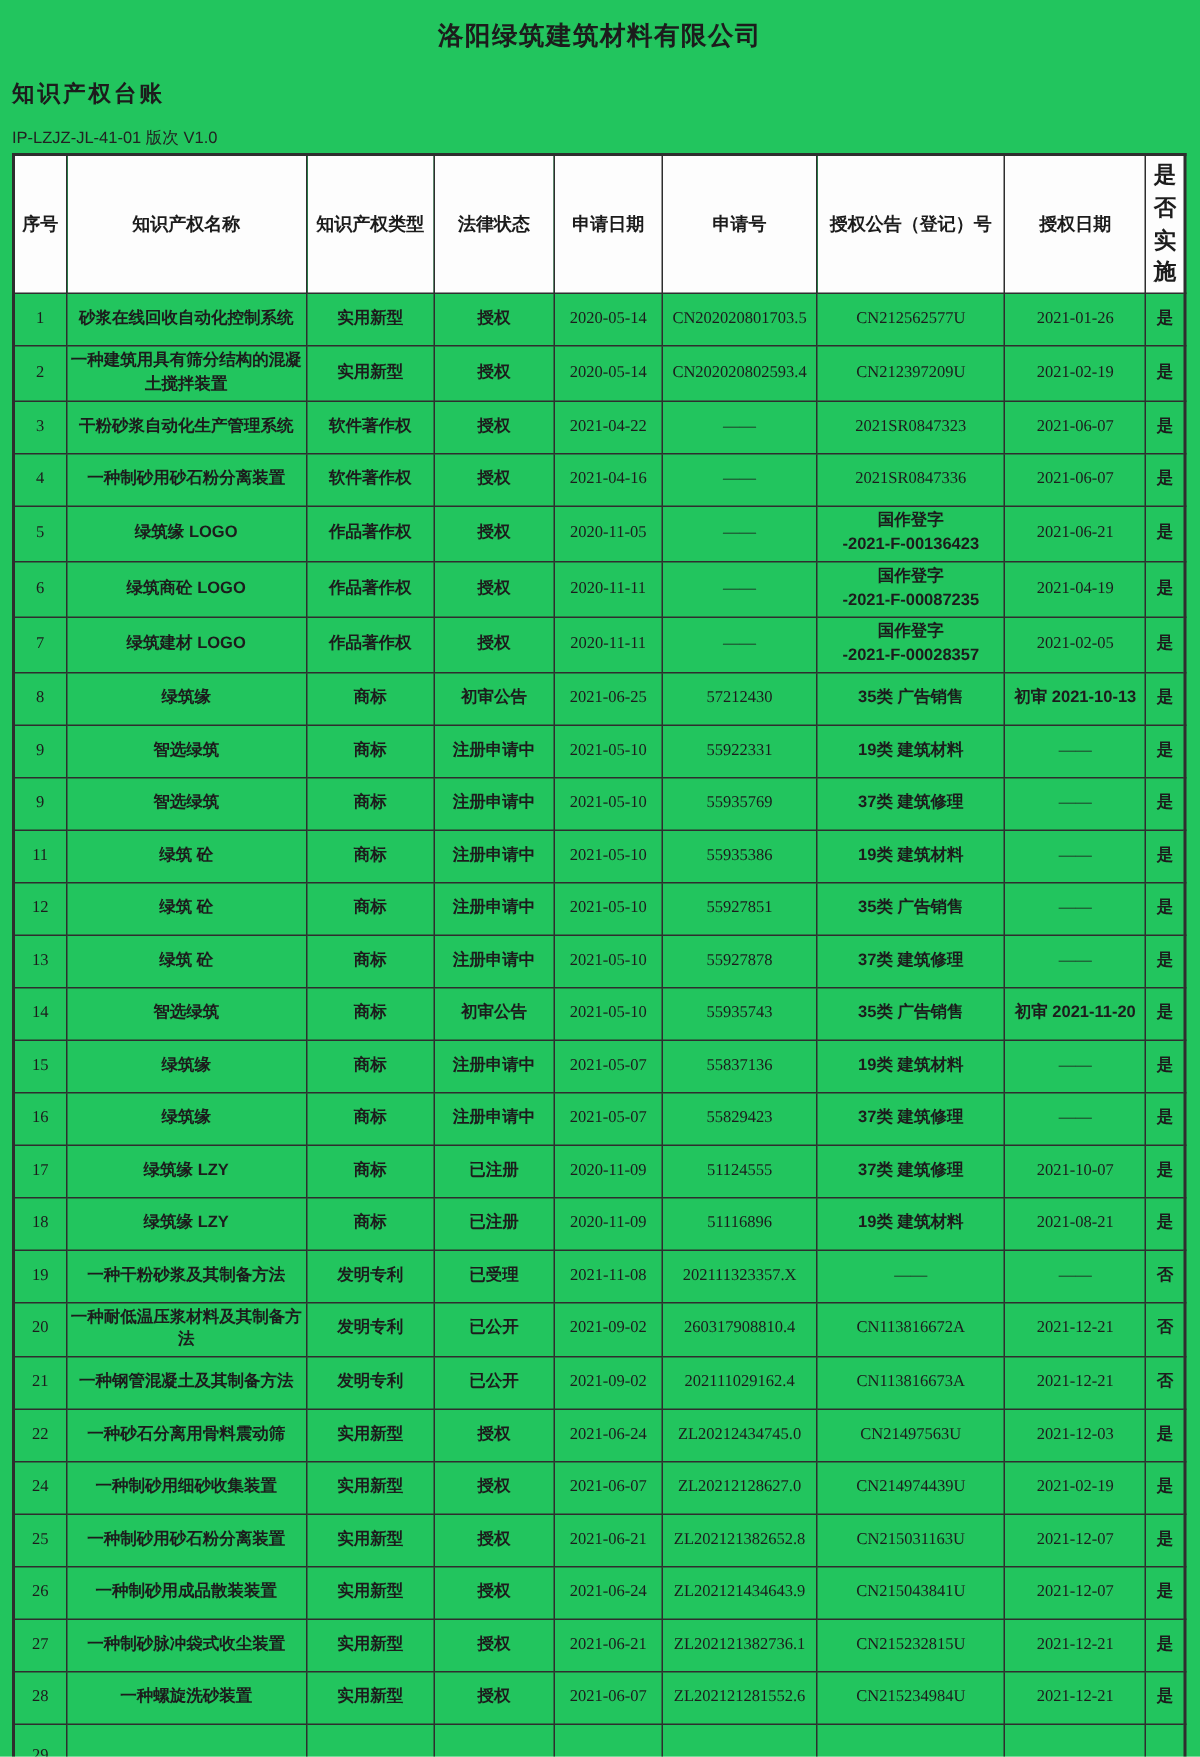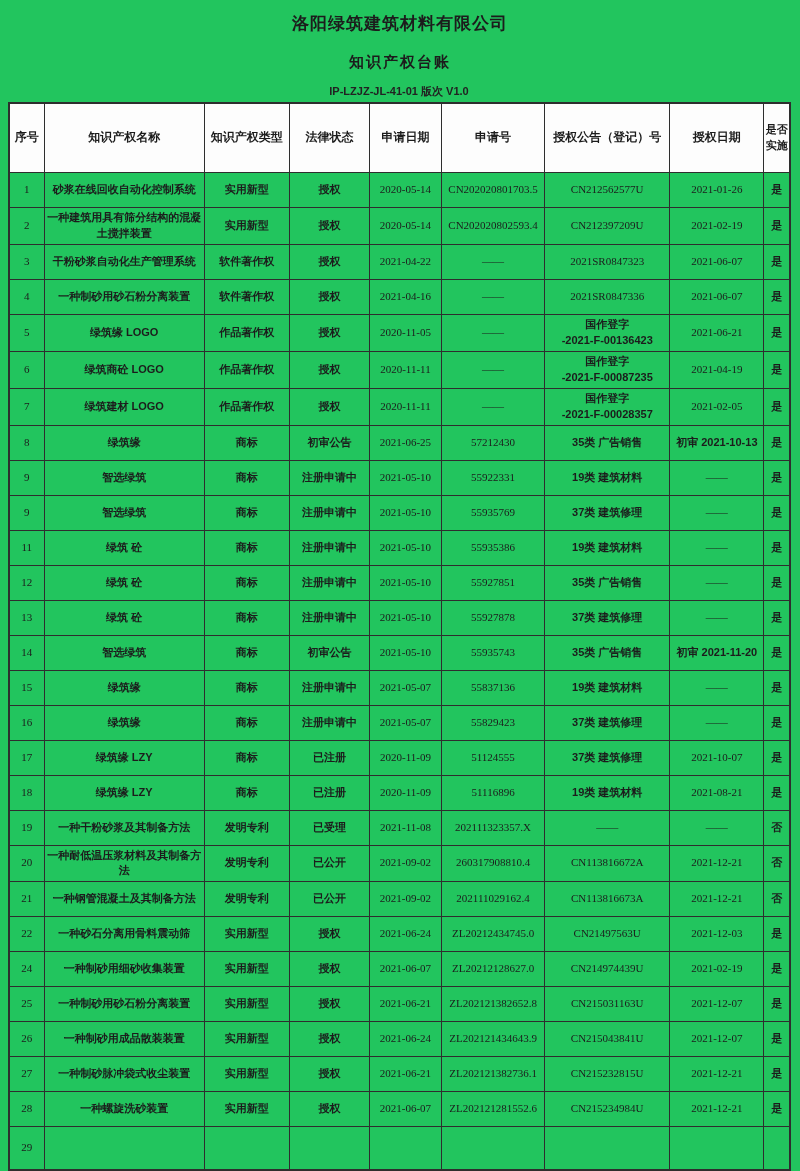--- a/index.html
+++ b/index.html
@@ -17,31 +17,31 @@
     background: #22c55e;
   }
   .company-title {
     text-align: center;
     font-size: 17px;
     font-weight: bold;
     letter-spacing: 1px;
     margin: 4px 0 0 0;
   }
   .doc-title {
-    text-align: center;
+    text-align: left;
     font-size: 15px;
     font-weight: bold;
     letter-spacing: 2px;
     margin: 18px 0 0 0;
   }
   .doc-code {
-    text-align: center;
+    text-align: left;
     font-family: "Liberation Sans", sans-serif;
     font-size: 11px;
-    font-weight: bold;
+    font-weight: normal;
     color: #222;
     margin: 12px 2px 3px 0;
   }
   table.ledger {
     border-collapse: collapse;
     table-layout: fixed;
     width: 783px;
     border: 2px solid #2e2e2e;
   }
   .ledger th, .ledger td {
@@ -56,21 +56,21 @@
   }
   .ledger th {
     font-family: "Liberation Sans", sans-serif;
     font-weight: bold;
     font-size: 12px;
     height: 64px;
     background: #fdfdfd;
   }
   .ledger th.vhead {
     padding: 2px 0;
-    font-size: 11px;
+    font-size: 15px;
     line-height: 1.45;
     word-break: break-all;
   }
   .ledger td { height: 30px; }
   .ledger td.cjk {
     font-family: "Liberation Sans", sans-serif;
     font-weight: 600;
   }
   .ledger tr.empty-row td { height: 38px; }
 </style>

